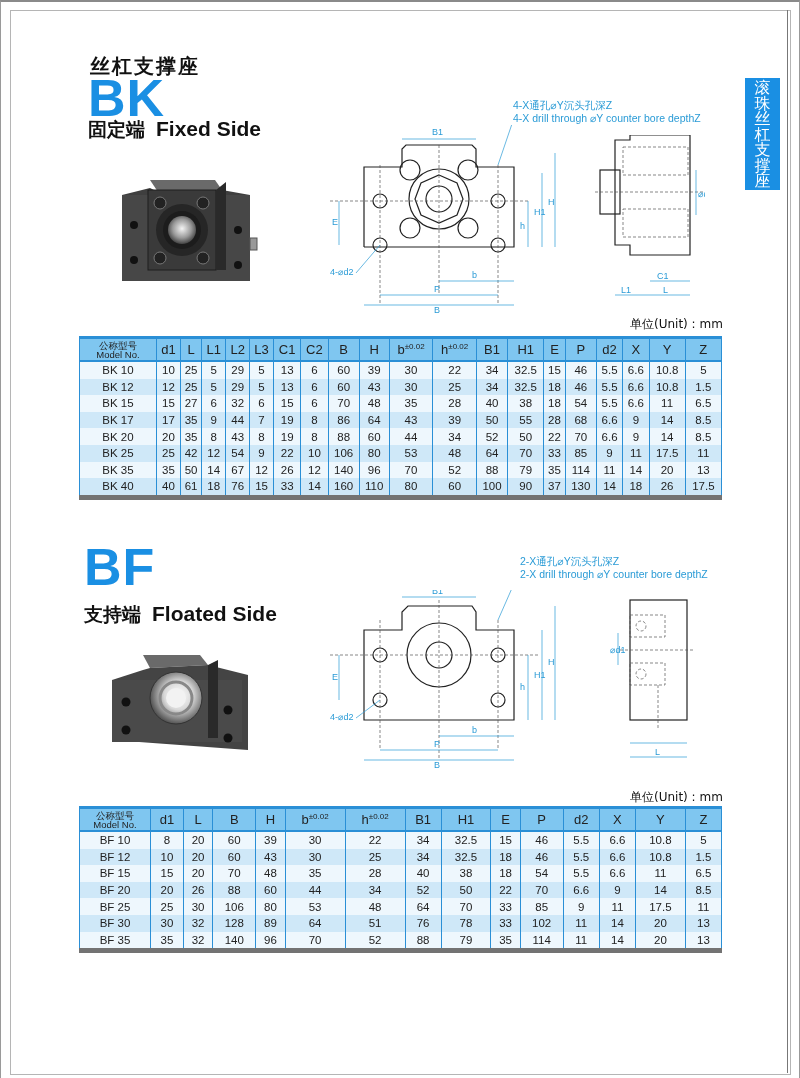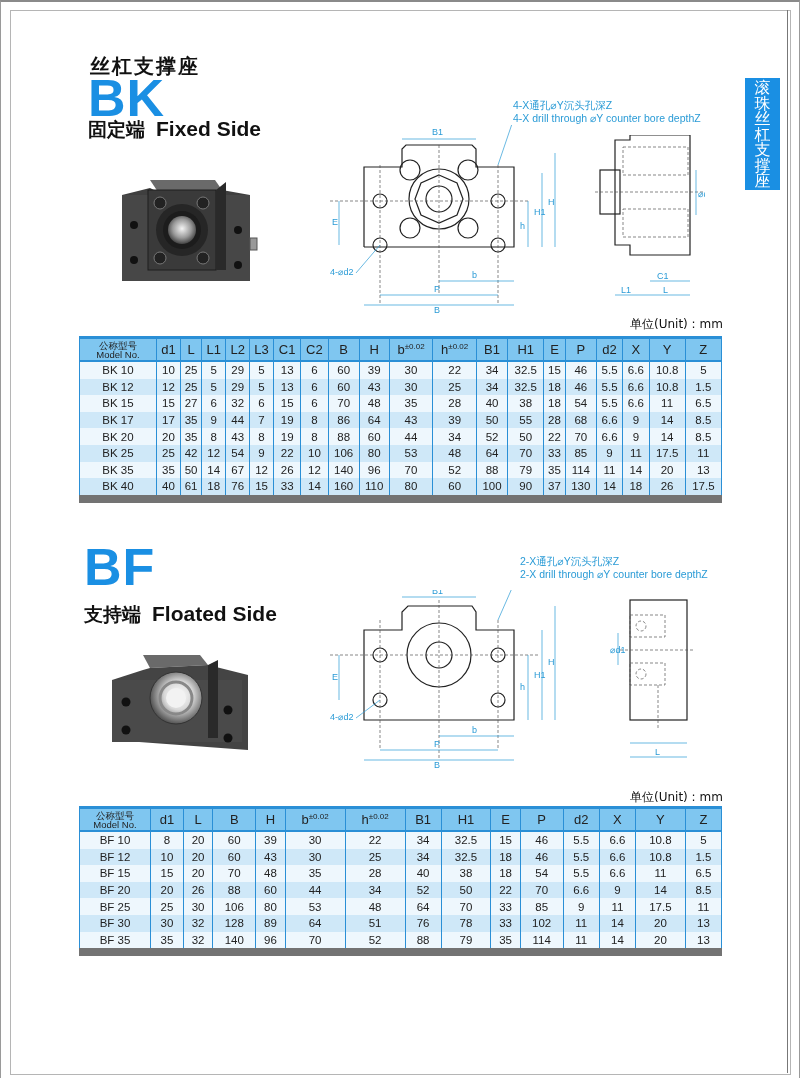--- a/index.html
+++ b/index.html
@@ -16,21 +16,21 @@
   .photo{position:absolute;}
   .drawing{position:absolute;}
   .note{position:absolute;color:#2a9bd6;font-size:10.5px;line-height:13px;font-family:"Liberation Sans",sans-serif;}
   .unit{position:absolute;font-size:12px;color:#111;font-family:"DejaVu Sans",sans-serif;}
   table.spec{position:absolute;border-collapse:collapse;font-family:"Liberation Sans",sans-serif;font-size:11.5px;color:#222;}
   table.spec th{background:#7fc6f0;font-weight:normal;font-size:13px;height:21px;border-left:1px solid #2a8fd6;border-right:1px solid #2a8fd6;border-top:3px solid #2a8fd6;border-bottom:2px solid #2a8fd6;padding:0;}
   table.spec th.model{font-size:9.5px;line-height:9px;color:#222;}
   table.spec td{text-align:center;height:16.6px;padding:0;border-left:1px solid #2a8fd6;border-right:1px solid #2a8fd6;}
   table.spec tr:nth-child(odd) td{background:#eef7fd;}
   table.spec tr:nth-child(even) td{background:#cfe8f8;}
-  table.spec tbody tr:last-child td{border-bottom:8px solid #737373;}
+  table.spec tbody tr:last-child td{border-bottom:5px solid #737373;}
   table.spec sup{font-size:8px;}
 </style>
 </head>
 <body>
 
 <div class="outer-frame"></div>
 <div class="page"></div>
 <div class="right-rule"></div>
 
 <div class="side-tab">

